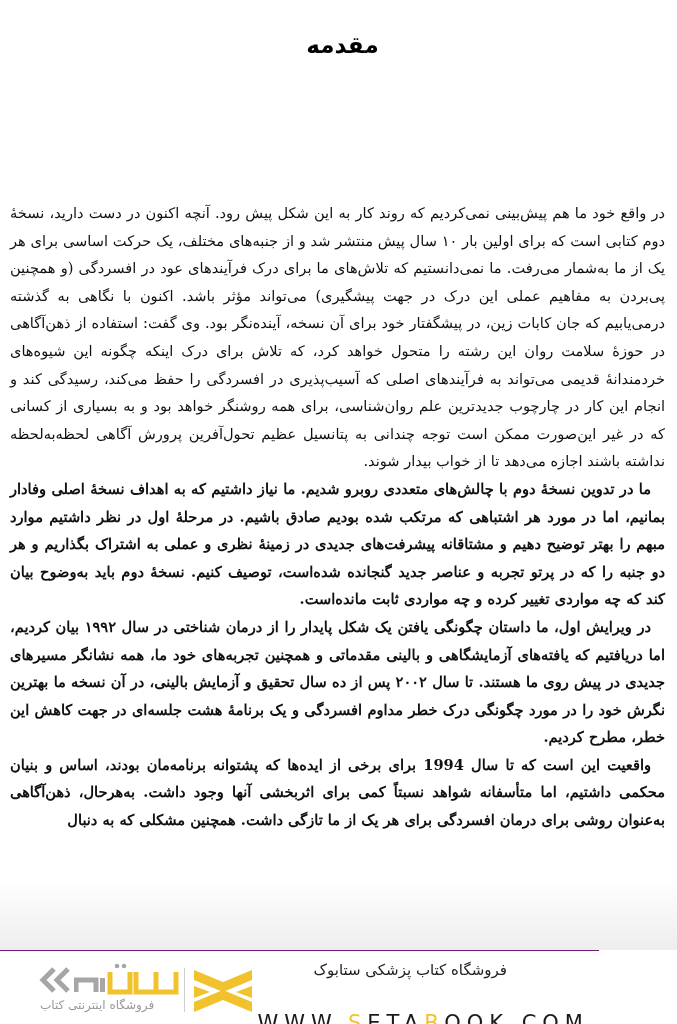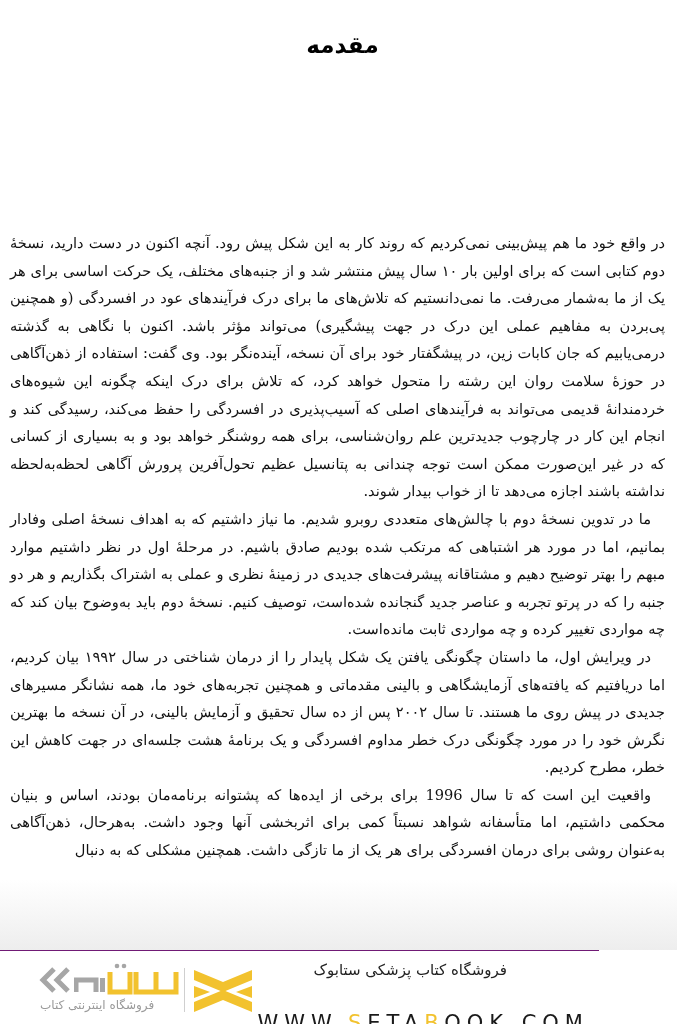--- a/index.html
+++ b/index.html
@@ -40,28 +40,28 @@
       position: absolute;
       top: 199px;
       left: 10px;
       width: 655px;
       direction: rtl;
       text-align: justify;
       font-family: "DejaVu Serif", serif;
       font-size: 14.6px;
       line-height: 27.6px;
       color: #111;
-      margin-top: 30px;
     }
     .body-text p {
       margin: 0;
       text-align-last: right;
     }
     .body-text p.indent {
       text-indent: 14px;
+      font-weight: bold;
     }
     .fade {
       position: absolute;
       left: 0;
       top: 880px;
       width: 677px;
       height: 70px;
       background: linear-gradient(to bottom, rgba(255,255,255,0) 0%, rgba(230,230,230,0.7) 100%);
       pointer-events: none;
     }
@@ -126,21 +126,21 @@
 </head>
 <body>
 
 <div class="page">
   <div class="page-title">مقدمه</div>
 
   <div class="body-text">
     <p>در واقع خود ما هم پیش‌بینی نمی‌کردیم که روند کار به این شکل پیش رود. آنچه اکنون در دست دارید، نسخهٔ دوم کتابی است که برای اولین بار ۱۰ سال پیش منتشر شد و از جنبه‌های مختلف، یک حرکت اساسی برای هر یک از ما به‌شمار می‌رفت. ما نمی‌دانستیم که تلاش‌های ما برای درک فرآیندهای عود در افسردگی (و همچنین پی‌بردن به مفاهیم عملی این درک در جهت پیشگیری) می‌تواند مؤثر باشد. اکنون با نگاهی به گذشته درمی‌یابیم که جان کابات زین، در پیشگفتار خود برای آن نسخه، آینده‌نگر بود. وی گفت: استفاده از ذهن‌آگاهی در حوزهٔ سلامت روان این رشته را متحول خواهد کرد، که تلاش برای درک اینکه چگونه این شیوه‌های خردمندانهٔ قدیمی می‌تواند به فرآیندهای اصلی که آسیب‌پذیری در افسردگی را حفظ می‌کند، رسیدگی کند و انجام این کار در چارچوب جدیدترین علم روان‌شناسی، برای همه روشنگر خواهد بود و به بسیاری از کسانی که در غیر این‌صورت ممکن است توجه چندانی به پتانسیل عظیم تحول‌آفرین پرورش آگاهی لحظه‌به‌لحظه نداشته باشند اجازه می‌دهد تا از خواب بیدار شوند.</p>
     <p class="indent">ما در تدوین نسخهٔ دوم با چالش‌های متعددی روبرو شدیم. ما نیاز داشتیم که به اهداف نسخهٔ اصلی وفادار بمانیم، اما در مورد هر اشتباهی که مرتکب شده بودیم صادق باشیم. در مرحلهٔ اول در نظر داشتیم موارد مبهم را بهتر توضیح دهیم و مشتاقانه پیشرفت‌های جدیدی در زمینهٔ نظری و عملی به اشتراک بگذاریم و هر دو جنبه را که در پرتو تجربه و عناصر جدید گنجانده شده‌است، توصیف کنیم. نسخهٔ دوم باید به‌وضوح بیان کند که چه مواردی تغییر کرده و چه مواردی ثابت مانده‌است.</p>
     <p class="indent">در ویرایش اول، ما داستان چگونگی یافتن یک شکل پایدار را از درمان شناختی در سال ۱۹۹۲ بیان کردیم، اما دریافتیم که یافته‌های آزمایشگاهی و بالینی مقدماتی و همچنین تجربه‌های خود ما، همه نشانگر مسیرهای جدیدی در پیش روی ما هستند. تا سال ۲۰۰۲ پس از ده سال تحقیق و آزمایش بالینی، در آن نسخه ما بهترین نگرش خود را در مورد چگونگی درک خطر مداوم افسردگی و یک برنامهٔ هشت جلسه‌ای در جهت کاهش این خطر، مطرح کردیم.</p>
-    <p class="indent">واقعیت این است که تا سال 1996 برای برخی از ایده‌ها که پشتوانه برنامه‌مان بودند، اساس و بنیان محکمی داشتیم، اما متأسفانه شواهد نسبتاً کمی برای اثربخشی آنها وجود داشت. به‌هرحال، ذهن‌آگاهی به‌عنوان روشی برای درمان افسردگی برای هر یک از ما تازگی داشت. همچنین مشکلی که به دنبال</p>
+    <p class="indent">واقعیت این است که تا سال 1994 برای برخی از ایده‌ها که پشتوانه برنامه‌مان بودند، اساس و بنیان محکمی داشتیم، اما متأسفانه شواهد نسبتاً کمی برای اثربخشی آنها وجود داشت. به‌هرحال، ذهن‌آگاهی به‌عنوان روشی برای درمان افسردگی برای هر یک از ما تازگی داشت. همچنین مشکلی که به دنبال</p>
   </div>
 
   <div class="fade"></div>
 </div>
 
 <div class="footer">
   <div class="store-name">فروشگاه کتاب پزشکی ستابوک</div>
   <div class="store-url"><span>WWW.</span><span class="accent">S</span><span>ETA</span><span class="accent">B</span><span>OOK.COM</span></div>
 </div>
 

